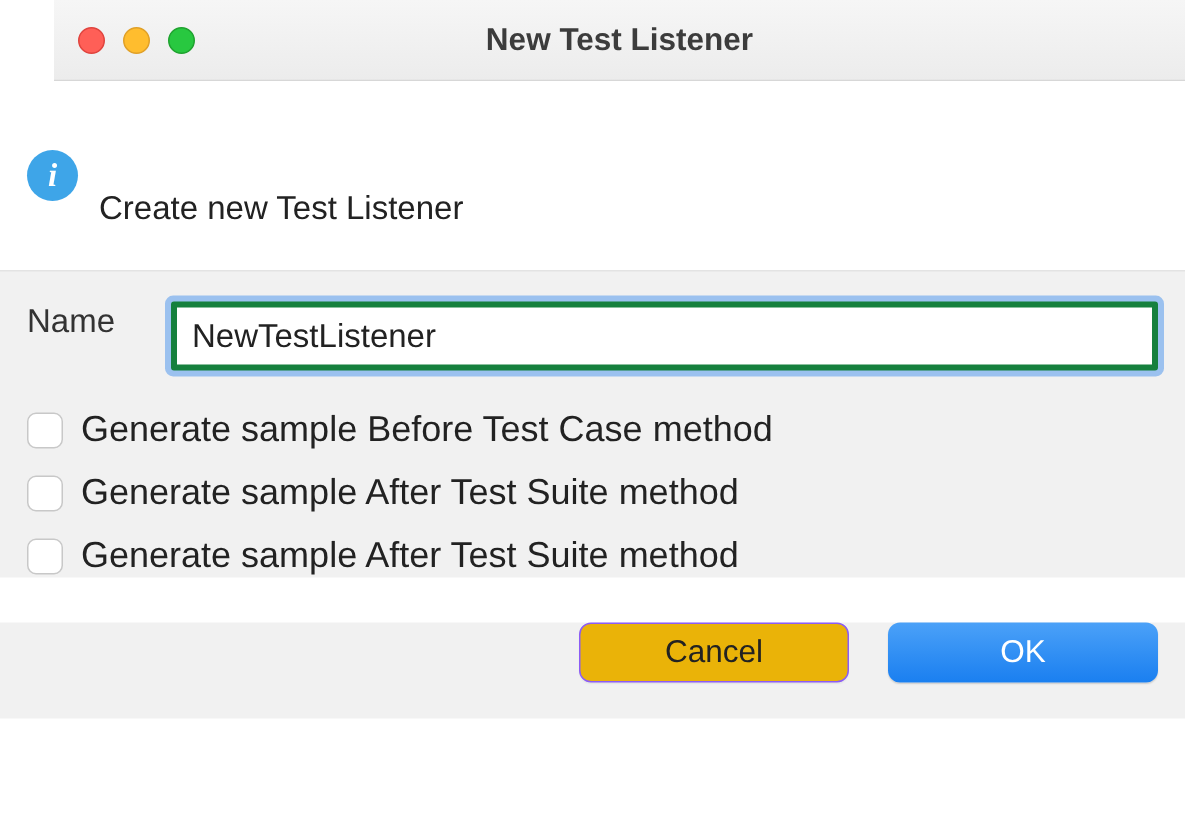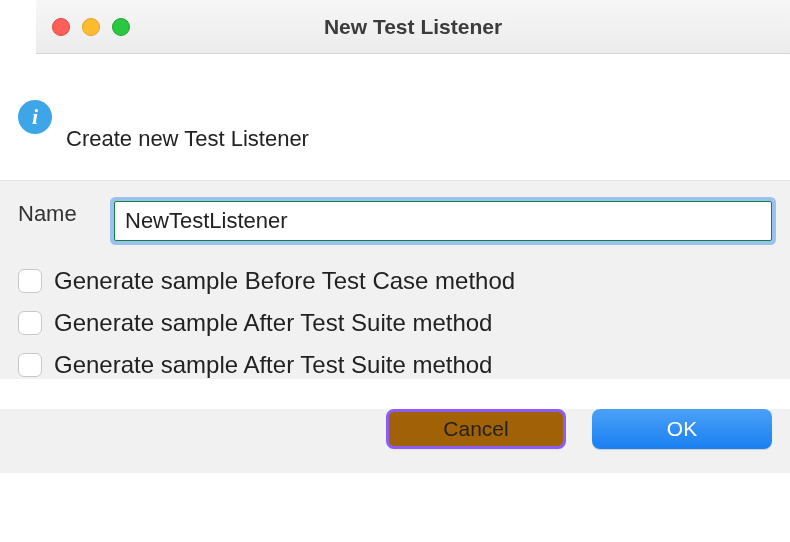--- a/index.html
+++ b/index.html
@@ -76,21 +76,21 @@
       min-width: 72px;
     }
     .name-input-wrap {
       flex: 1;
       position: relative;
     }
     .name-input {
       width: 100%;
       font-size: 22px;
       padding: 6px 10px;
-      border: 1px solid #15803d;
+      border: 4px solid #15803d;
       border-radius: 2px;
       background: #fff;
       outline: none;
       box-shadow: 0 0 0 4px #9bc1ef;
       font-family: inherit;
       color: #222;
     }
     .checkboxes {
       display: flex;
       flex-direction: column;
@@ -126,23 +126,23 @@
     .btn {
       min-width: 180px;
       height: 40px;
       border-radius: 8px;
       font-size: 21px;
       cursor: pointer;
       border: none;
       font-family: inherit;
     }
     .btn-cancel {
-      background: #a16207;
+      background: #eab308;
       color: #222;
-      border: 3px solid #8b5cf6;
+      border: 1px solid #8b5cf6;
       box-shadow: 0 1px 1px rgba(0,0,0,0.05);
     }
     .btn-ok {
       background: linear-gradient(#4ba1f8, #1a7ff0);
       color: #fff;
       box-shadow: 0 1px 1px rgba(0,0,0,0.15);
     }
   </style>
 </head>
 <body>

